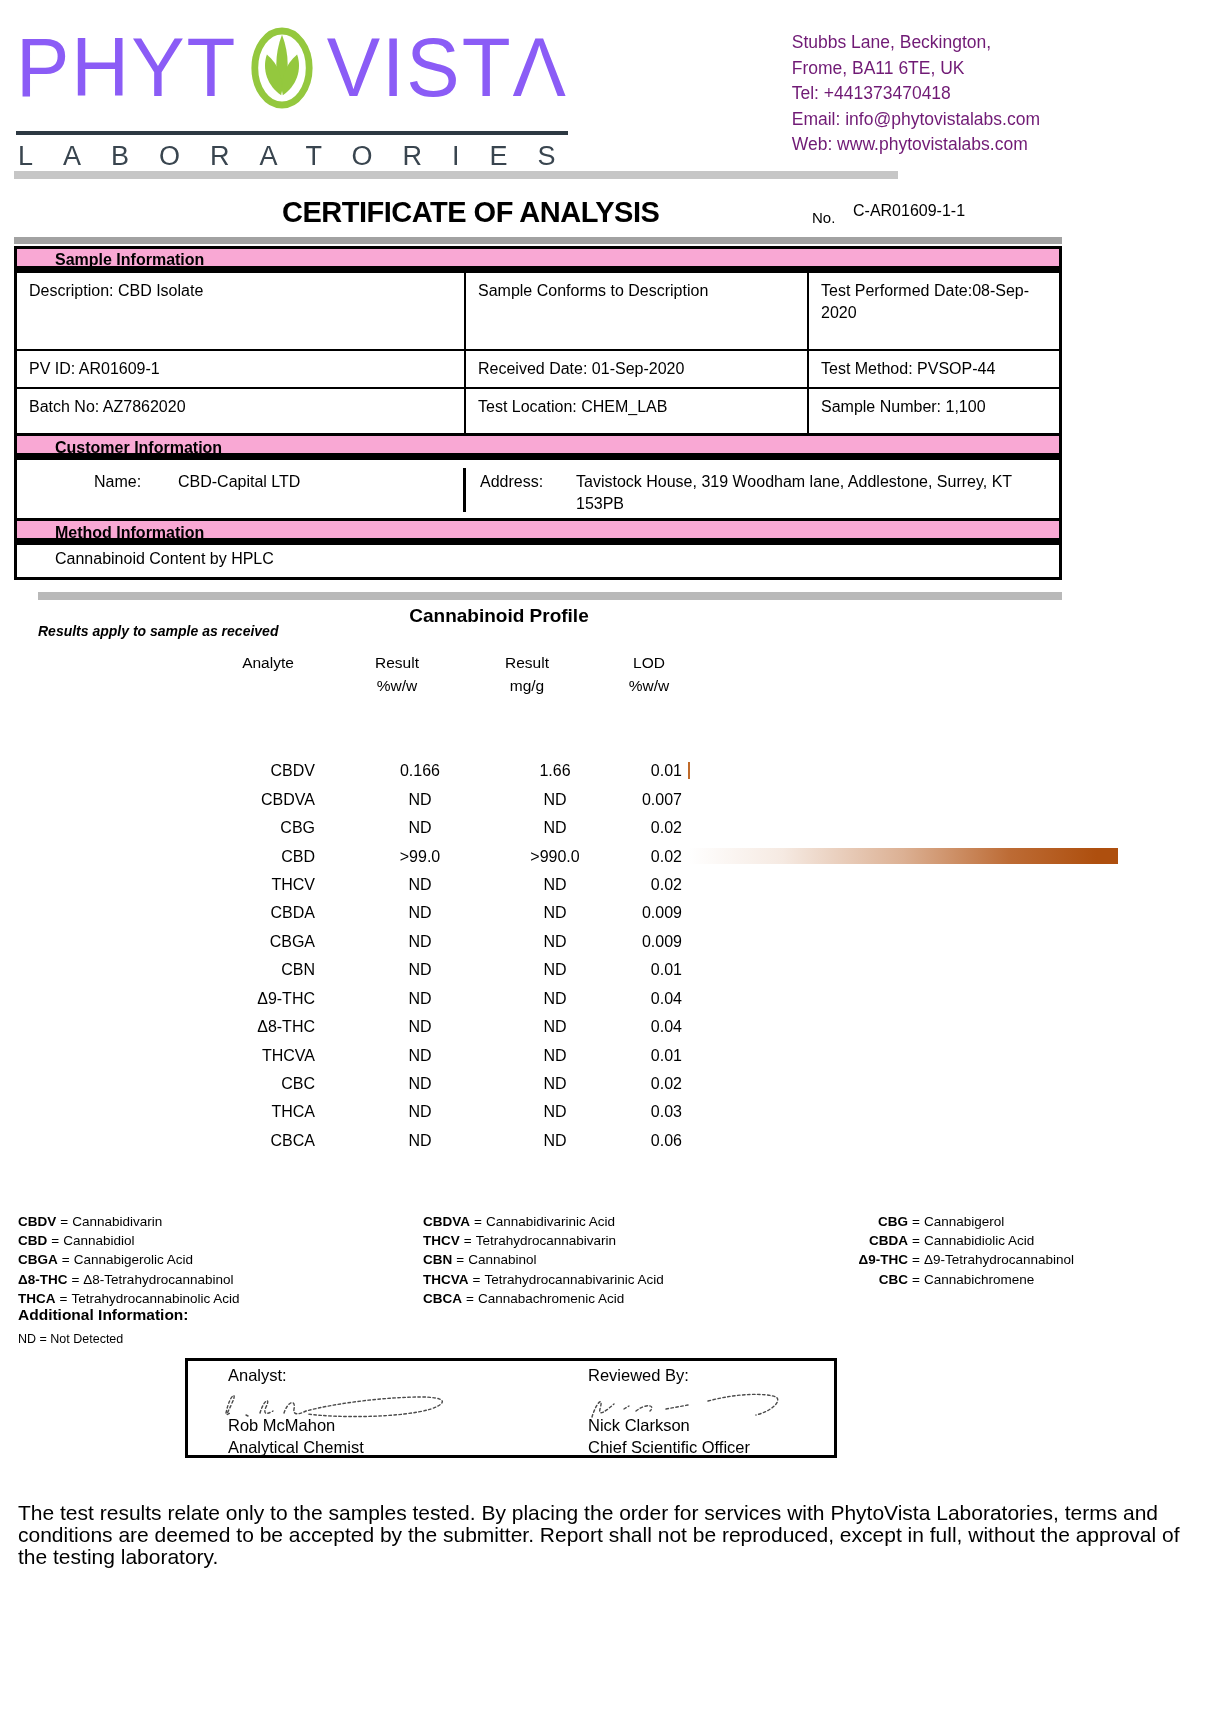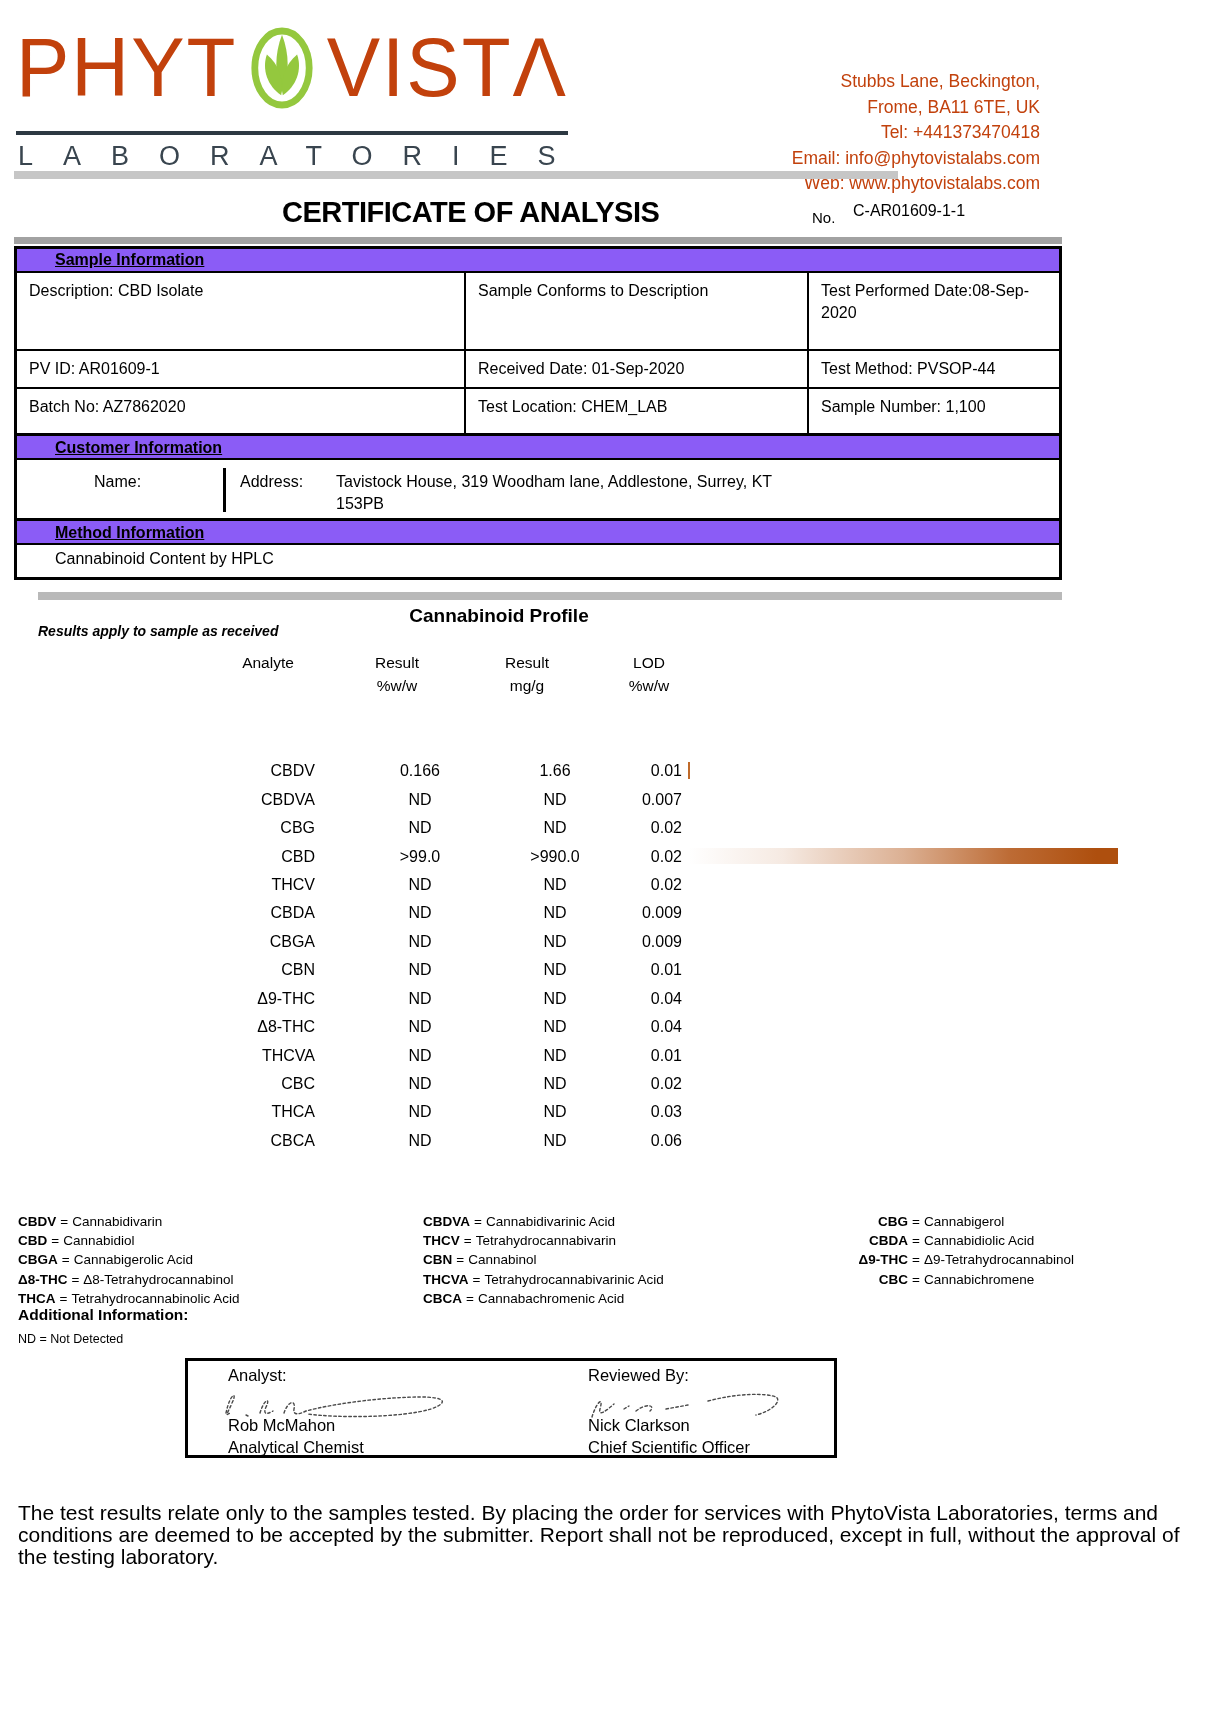--- a/index.html
+++ b/index.html
@@ -1,41 +1,41 @@
 <!DOCTYPE html>
 <html><head>
 <meta charset="utf-8">
 <style>
   html,body{margin:0;padding:0;background:#888;}
   .page{position:relative;width:1214px;height:1715px;background:#fff;margin:0 auto;
         font-family:"Liberation Sans",sans-serif;color:#000;overflow:hidden;}
 
   
   .logo-row{position:absolute;left:16px;top:8px;width:552px;height:120px;
-            display:flex;align-items:center;justify-content:space-between;color:#c2410c;gap:8px;}
+            display:flex;align-items:center;justify-content:space-between;color:#8b5cf6;gap:8px;}
   .logo-txt{font-size:80px;line-height:1;letter-spacing:2px;font-weight:400;transform:scaleY(1.05);}
   .leaf{width:68px;height:96px;flex:0 0 auto;margin:0 2px;}
   .logo-line{position:absolute;left:16px;top:131px;width:552px;height:4px;background:#2d3942;}
   .logo-sub{position:absolute;left:18px;top:141px;font-size:27px;letter-spacing:30px;
             color:#39454f;font-weight:500;white-space:nowrap;}
 
-  .contact{position:absolute;top:30px;right:174px;text-align:right;font-size:17.5px;line-height:25.5px;color:#c2410c;margin-top:39px;}
+  .contact{position:absolute;top:30px;right:174px;text-align:left;font-size:17.5px;line-height:25.5px;color:#701a75;}
 
   .rule-a{position:absolute;left:14px;top:171px;width:884px;height:8px;background:#c6c6c6;}
   .rule-b{position:absolute;left:14px;top:237px;width:1048px;height:7px;background:#a2a2a2;}
   .rule-c{position:absolute;left:38px;top:592px;width:1024px;height:8px;background:#b9b9b9;}
 
   .coa-title{position:absolute;left:282px;top:196px;font-size:29px;font-weight:bold;letter-spacing:-0.5px;}
   .coa-no-label{position:absolute;left:812px;top:209px;font-size:15px;text-align:right;}
   .coa-number{position:absolute;left:853px;top:202px;font-size:16px;}
 
   
   .info-table{position:absolute;left:14px;top:246px;width:1048px;height:334px;
               border:3px solid #000;box-sizing:border-box;font-size:16px;}
-  .band{height:24px;background:#8b5cf6;border-bottom:2px solid #000000;box-sizing:border-box;
+  .band{height:24px;background:#f9a8d4;border-bottom:7px solid #000000;box-sizing:border-box;
         padding-left:38px;font-weight:bold;line-height:21px;}
   .band span{text-decoration:underline;}
   .band-mid{border-top:3px solid #000;height:27px;line-height:24px;}
   .irow{display:flex;border-bottom:2px solid #000;box-sizing:border-box;}
   .h1{height:78px;} .h2{height:38px;} .h3{height:44px;border-bottom:none;}
   .ic{box-sizing:border-box;padding:7px 12px 0 12px;line-height:22px;}
   .ic1{width:447px;}
   .ic2{width:343px;border-left:2px solid #000;}
   .ic3{flex:1;border-left:2px solid #000;}
   .name-row{height:58px;display:flex;padding-top:11px;box-sizing:border-box;line-height:22px;padding-left:35px;}
@@ -134,20 +134,21 @@
       <div class="ic ic3">Test Method: PVSOP-44</div>
     </div>
     <div class="irow h3">
       <div class="ic ic1">Batch No: AZ7862020</div>
       <div class="ic ic2">Test Location: CHEM_LAB</div>
       <div class="ic ic3">Sample Number:  1,100</div>
     </div>
     <div class="band band-mid"><span>Customer Information</span></div>
     <div class="name-row">
       <div class="nlabel">Name:</div>
+      <div class="nvalue">CBD-Capital LTD</div>
       <div class="ndiv"></div>
       <div class="alabel">Address:</div>
       <div class="avalue">Tavistock House, 319 Woodham lane, Addlestone, Surrey, KT 153PB</div>
     </div>
     <div class="band band-mid"><span>Method Information</span></div>
     <div class="hplc-row">Cannabinoid Content by HPLC</div>
   </div>
 
   <div class="rule-c"></div>
 

